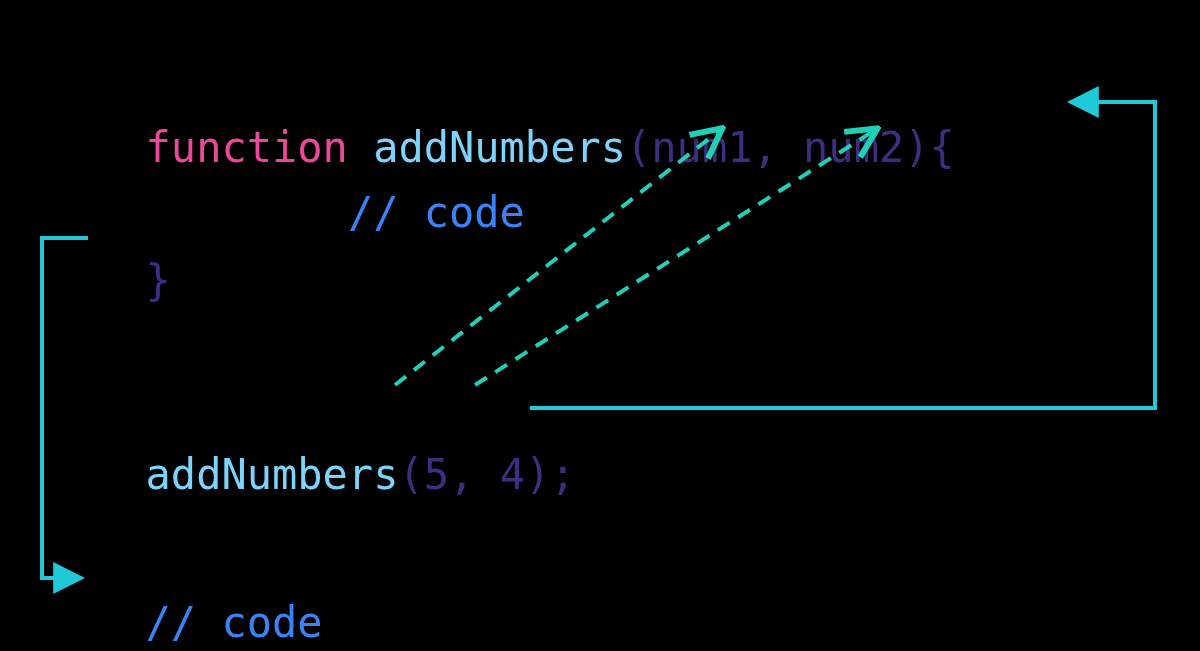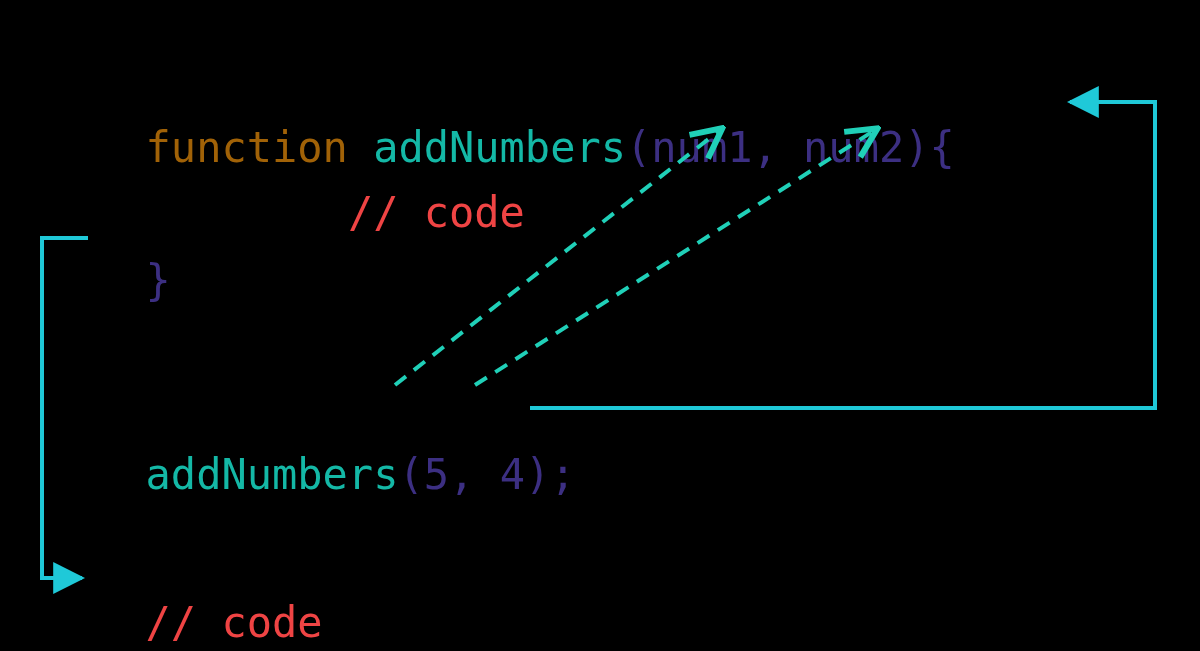--- a/index.html
+++ b/index.html
@@ -10,24 +10,24 @@
     background: #000;
     overflow: hidden;
     font-family: "Menlo", "Consolas", "DejaVu Sans Mono", monospace;
   }
   .code {
     position: absolute;
     white-space: pre;
     font-size: 42px;
     line-height: 1.0;
   }
-  .kw   { color: #a16207; }   
-  .fn   { color: #14b8a6; }   
+  .kw   { color: #ec4899; }   
+  .fn   { color: #7dd3fc; }   
   .pn   { color: #3c2f82; }   
-  .cm   { color: #ef4444; }   
+  .cm   { color: #3b82f6; }   
   svg.overlay {
     position: absolute;
     left: 0; top: 0;
     width: 1200px; height: 651px;
     pointer-events: none;
   }
 </style>
 </head>
 <body>
 

